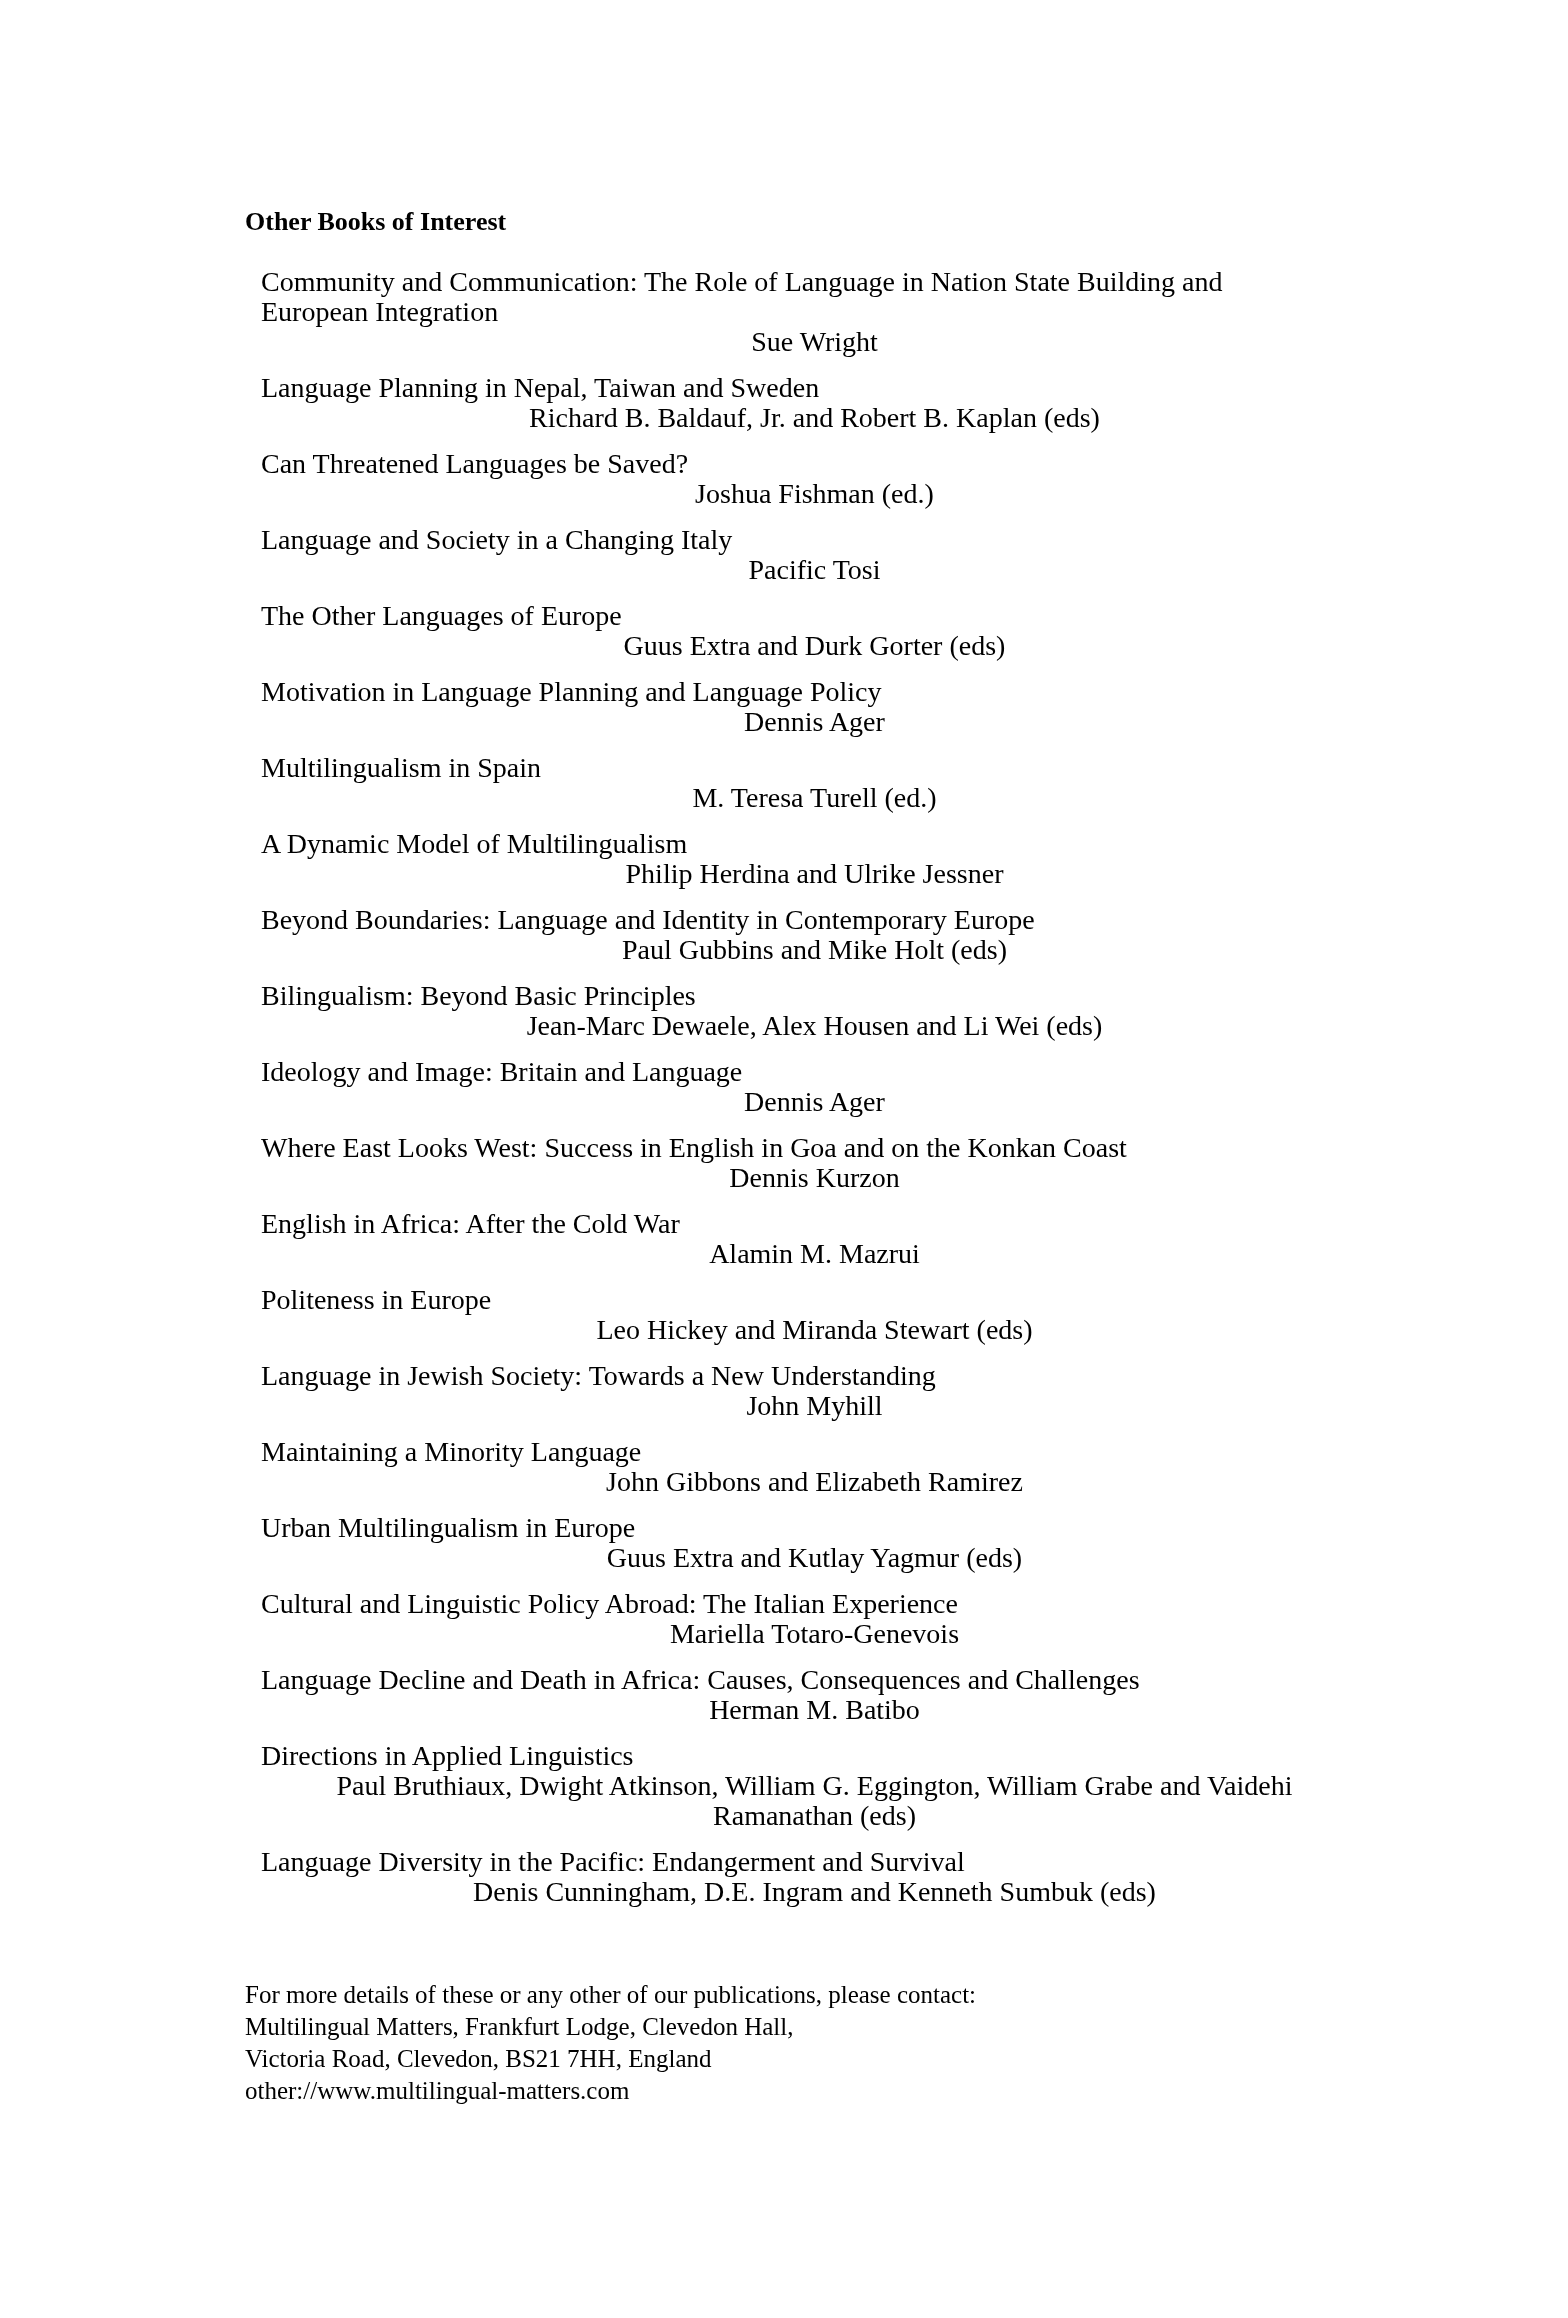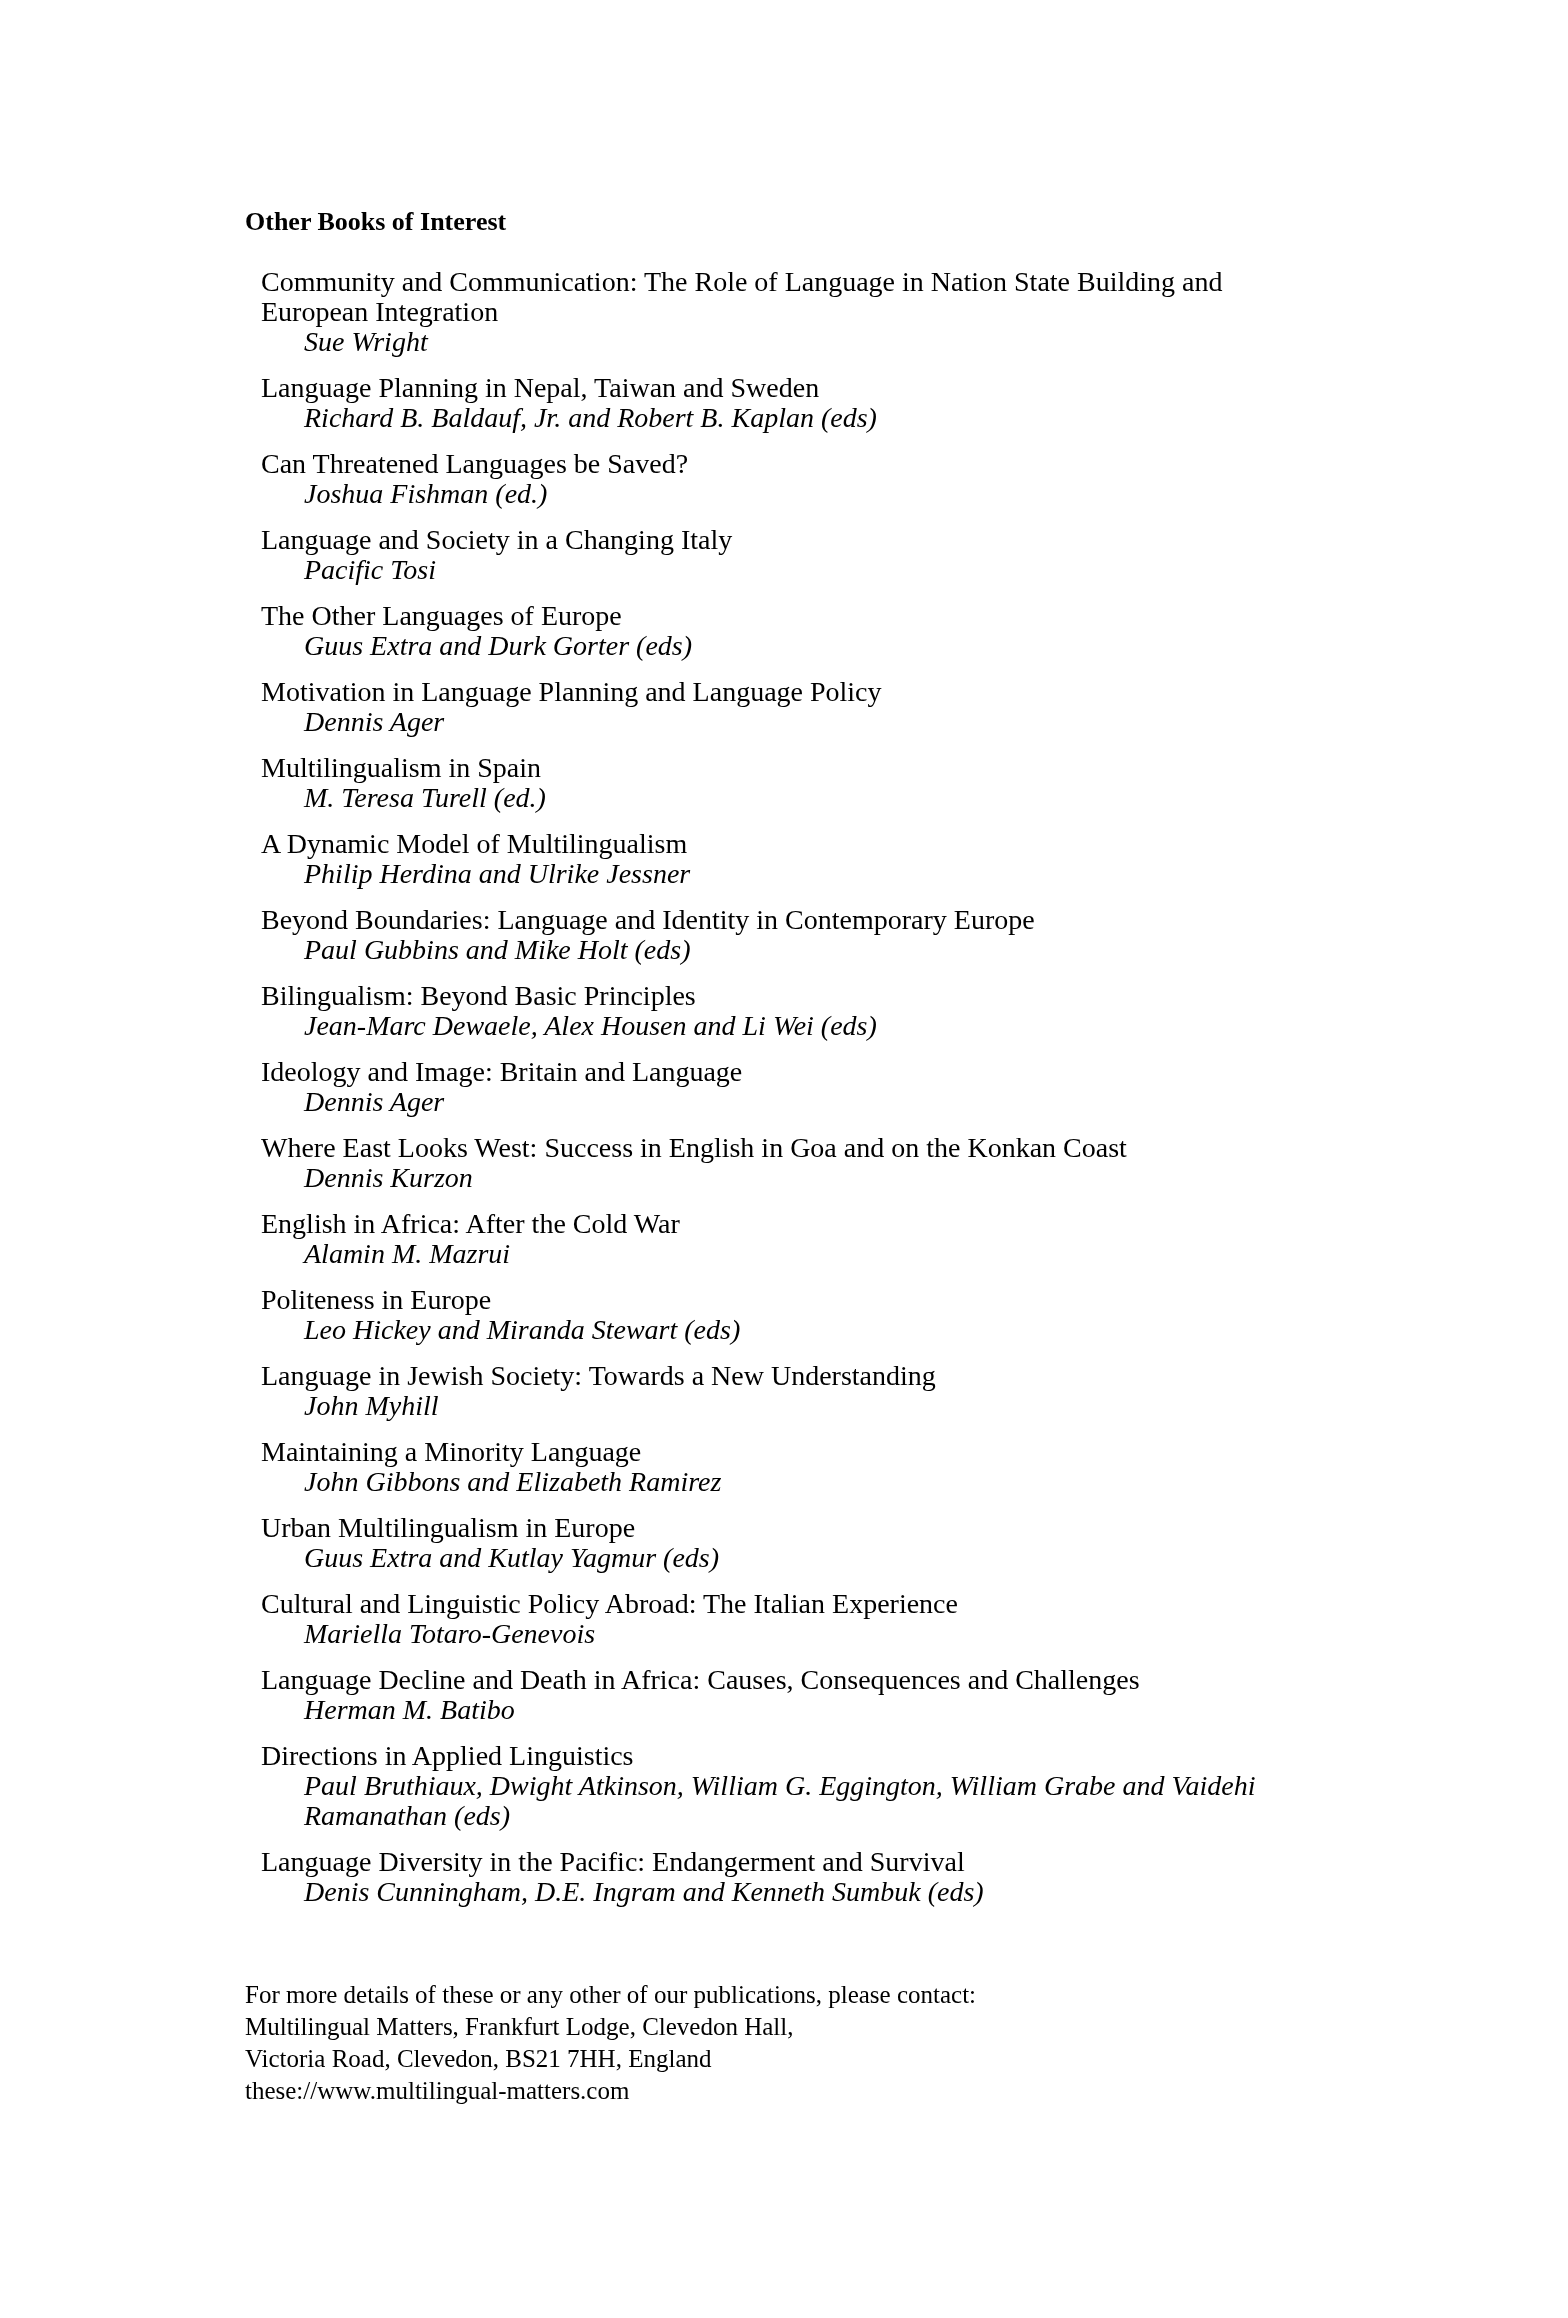--- a/index.html
+++ b/index.html
@@ -39,22 +39,22 @@
     font-size: 28px;
     line-height: 30px;
   }
   .book {
     margin: 16px;
   }
   .book-title {
     font-style: normal;
   }
   .book-authors {
-    font-style: italic;
     padding-left: 43px;
+    text-align: center;
   }
   .contact {
     position: absolute;
     left: 237px;
     top: 1979px;
     width: 1104px;
     font-weight: normal;
     font-size: 25px;
     line-height: 32px;
   }
@@ -152,17 +152,17 @@
           <div class="book-title">Language Diversity in the Pacific: Endangerment and Survival</div>
           <div class="book-authors">Denis Cunningham, D.E. Ingram and Kenneth Sumbuk (eds)</div>
         </div>
       </div>
   </div>
 
   <div class="contact">
     <div>For more details of these or any other of our publications, please contact:</div>
     <div>Multilingual Matters, Frankfurt Lodge, Clevedon Hall,</div>
     <div>Victoria Road, Clevedon, BS21 7HH, England</div>
-    <div>these://www.multilingual-matters.com</div>
+    <div>other://www.multilingual-matters.com</div>
   </div>
 
 </div>
 
 
 </body></html>

